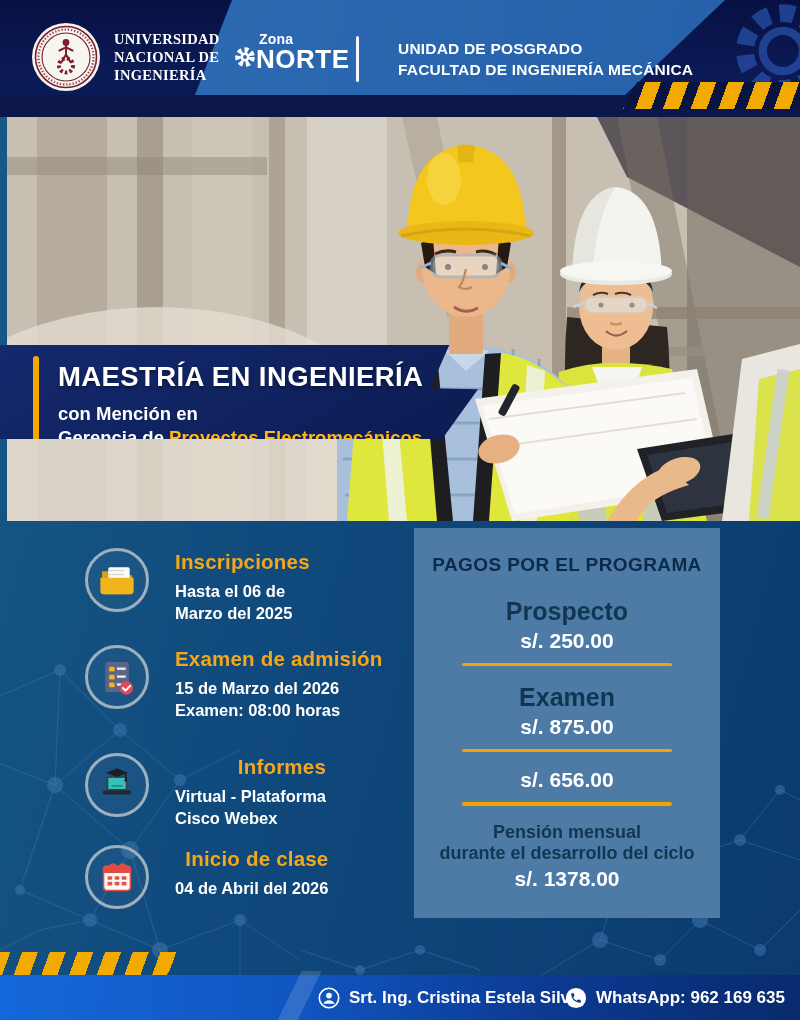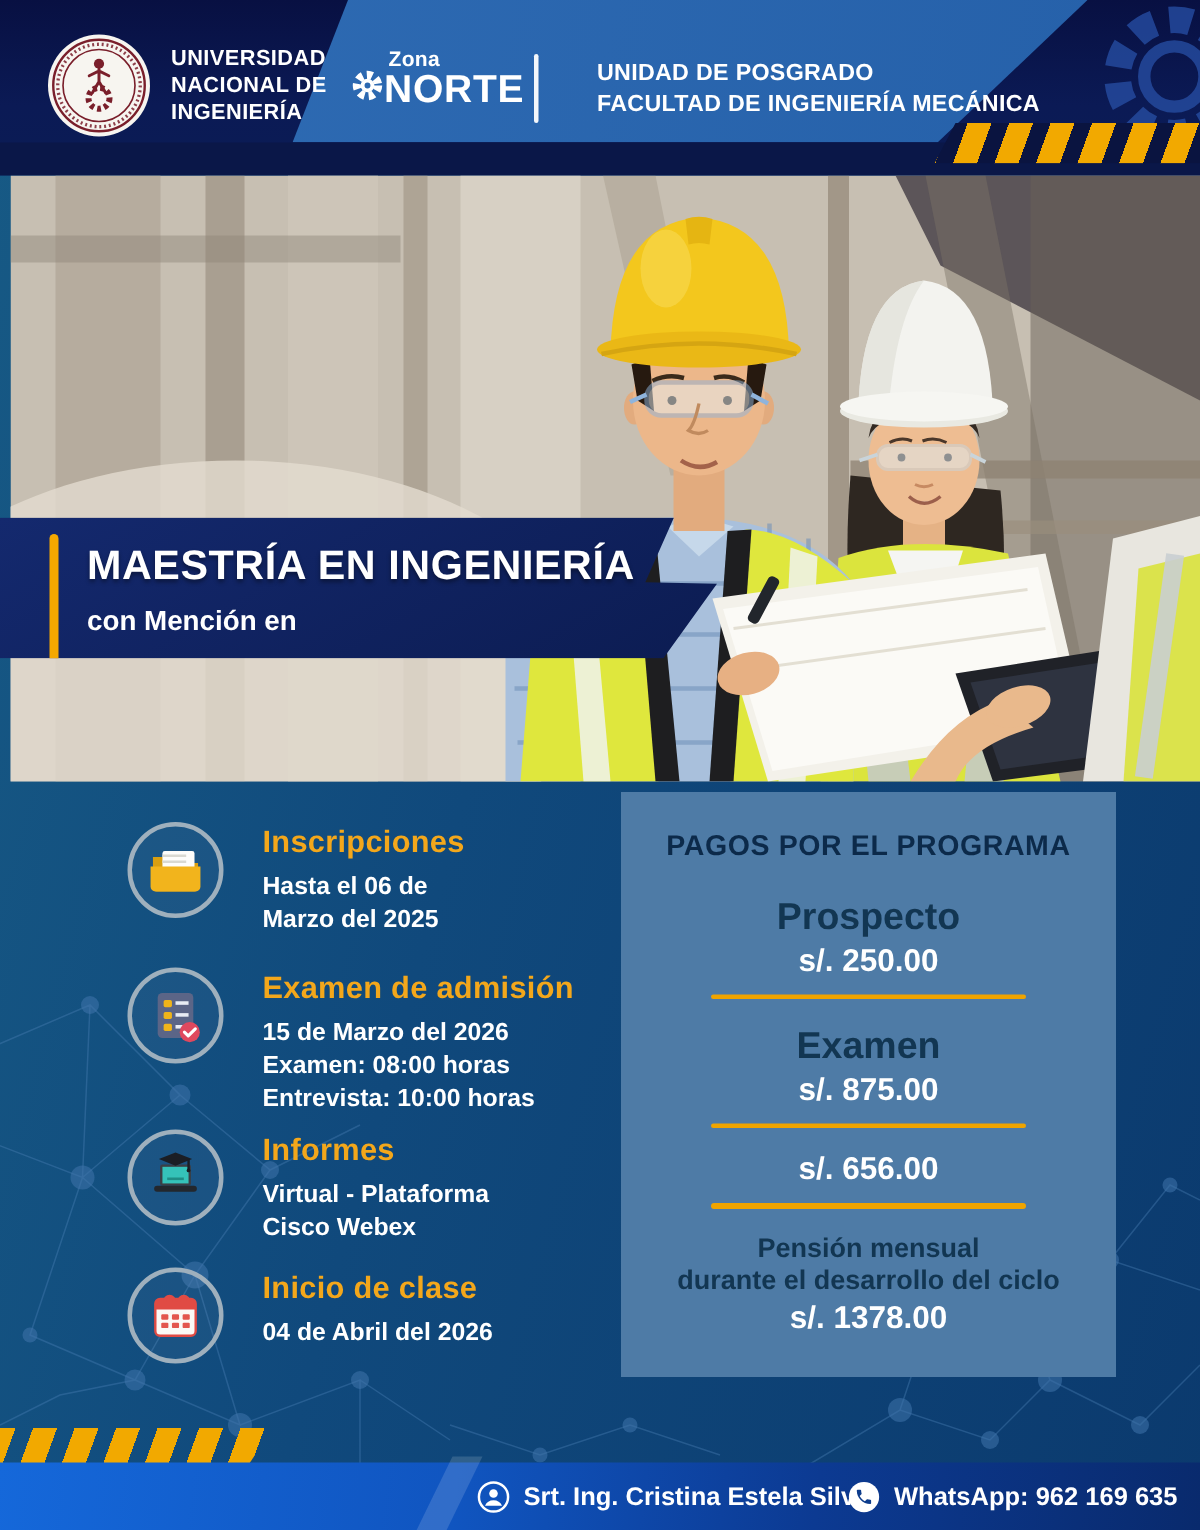--- a/index.html
+++ b/index.html
@@ -17,21 +17,21 @@
   .header-bottom-strip{ position:absolute; left:0; top:95px; width:800px; height:22px; background:#0a1748; }
   .header-gear{ position:absolute; left:712px; top:-14px; opacity:.85; }
   .hazard{ position:absolute; overflow:hidden; }
   .hazard-top{ left:623px; top:82px; width:177px; height:27px; background:#0a1440;
                clip-path:polygon(14px 0,100% 0,100% 100%,0 100%); }
   .hazard-top .stripes, .hazard-bottom .stripes{ position:absolute; inset:-8px;
      background:repeating-linear-gradient(110deg, rgba(0,0,0,0) 0 5px, #f2a900 5px 20px, rgba(0,0,0,0) 20px 26px); }
   .hazard-bottom{ left:0; top:952px; width:182px; height:27px;
                   clip-path:polygon(0 0,100% 0,164px 100%,0 100%); }
 
-  .uni-logo-group{ position:absolute; left:30px; top:21px; display:flex; align-items:center; gap:12px; }
+  .uni-logo-group{ position:absolute; left:30px; top:21px; display:flex; align-items:center; gap:12px;font-family:Liberation Serif, serif; }
   .uni-name{ color:#fff; font-weight:bold; font-size:14.5px; line-height:1.26; letter-spacing:.3px; }
   .zona-group{ position:absolute; left:237px; top:31px; color:#fff; }
   .zona-gear{ position:absolute; left:-4px; top:14px; }
   .zona-top{ position:absolute; left:22px; top:0; font-size:14px; font-weight:bold; letter-spacing:.2px; }
   .zona-bottom{ position:absolute; left:19px; top:13px; font-size:26px; font-weight:700; letter-spacing:.5px; }
   .header-sep{ position:absolute; left:356px; top:36px; width:3px; height:46px; background:#fff; border-radius:2px; opacity:.95; }
   .unit-text{ position:absolute; left:370px; top:39px; color:#fff; font-weight:800; font-size:15.5px; line-height:1.33; letter-spacing:.2px;margin-left:28px; }
 
   
   .photo{ position:absolute; left:7px; top:117px; width:793px; height:404px; }
@@ -50,25 +50,25 @@
 
   
   .net{ position:absolute; left:0; top:520px; width:800px; height:456px; pointer-events:none; }
 
   
   .schedule{ position:absolute; left:85px; top:548px; width:330px; height:380px; }
   .sched-row{ position:absolute; left:0; display:flex; gap:26px; align-items:flex-start; }
   .sched-icon-circle{ flex:0 0 auto; width:64px; height:64px; border-radius:50%;
        border:3px solid #9fb0bd; display:flex; align-items:center; justify-content:center;
        background:rgba(255,255,255,0.04); }
-  .sched-title{ color:#f3a71b; font-size:20.5px; font-weight:800; margin:2px 0 7px; letter-spacing:.2px; }
+  .sched-title{ color:#f3a71b; font-size:20.5px; font-weight:800; margin:2px 0 7px; letter-spacing:.2px;text-align:right; }
   .sched-line{ color:#fff; font-size:16.5px; font-weight:bold; line-height:1.32; }
 
   
-  .payments{ position:absolute; left:414px; top:528px; width:330px; height:390px;
+  .payments{ position:absolute; left:414px; top:528px; width:306px; height:390px;
              background:#4e7ba6; padding-top:26px; text-align:center; }
   .pay-heading{ color:#0c2a4a; font-size:19px; font-weight:800; letter-spacing:.4px; margin-bottom:20px; }
   .pay-label{ color:#123652; font-size:25px; font-weight:800; line-height:1.22; }
   .pay-label.small{ font-size:18px; }
   .pay-amount{ color:#fff; font-size:21px; font-weight:800; margin-top:2px; }
   .pay-divider{ width:210px; height:3.5px; background:#efa400; border-radius:2px; margin:10px auto 16px; }
 
   
   .footer{ position:absolute; left:0; top:975px; width:800px; height:45px;
            background:linear-gradient(97deg,#1568da 0%,#1055c0 38%,#0c3a92 68%,#092a6d 100%); }
@@ -219,20 +219,21 @@
       <polygon points="752,262 793,252 793,404 742,404" fill="#d9e23c" opacity=".9"></polygon>
       <rect x="760" y="252" width="12" height="150" fill="#c9ced2" transform="rotate(8 766 327)" opacity=".9"></rect>
     </svg>
   </div>
 
   <div class="banner">
     <div class="banner-bar"></div>
     <div class="banner-title">MAESTRÍA EN INGENIERÍA</div>
     <div class="banner-sub">
       <div>con Mención en</div>
+      <div><span>Gerencia de </span><span class="hl">Proyectos Electromecánicos</span></div>
     </div>
   </div>
 
   <svg class="net" viewBox="0 0 800 456">
     <g stroke="#4a7fb5" stroke-width="1" opacity=".4" fill="none">
       <path d="M-10 180 L60 150 L120 210 L55 265 L-10 240 M60 150 L55 265 M120 210 L180 260 L130 330 L55 265 M180 260 L240 230 M130 330 L90 400 L20 370 L55 265 M90 400 L160 430 L130 330 M160 430 L240 400 L240 456 M240 400 L300 440"></path>
       <path d="M540 456 L600 420 L660 440 L700 400 L760 430 L800 390 M700 400 L680 340 L740 320 L800 340 M680 340 L620 360 L600 420 M740 320 L780 270 L800 280"></path>
       <path d="M300 430 L360 450 L420 430 L480 450"></path>
       <path d="M0 430 L40 410 L90 400"></path>
     </g>
@@ -287,21 +288,20 @@
           <rect x="24" y="22" width="11" height="3" fill="#e8ecf4"></rect>
           <rect x="24" y="32" width="11" height="3" fill="#e8ecf4"></rect>
           <circle cx="36" cy="38" r="8.5" fill="#e0485e"></circle>
           <path d="M31.5 38 l3.2 3.2 6 -6" stroke="#fff" stroke-width="2.6" fill="none" stroke-linecap="round" stroke-linejoin="round"></path>
         </svg>
       </div>
       <div>
         <div class="sched-title">Examen de admisión</div>
         <div class="sched-line">15 de Marzo del 2026</div>
         <div class="sched-line">Examen: 08:00 horas</div>
-        <div class="sched-line">Entrevista: 10:00 horas</div>
       </div>
     </div>
 
     <div class="sched-row" style="top:205px">
       <div class="sched-icon-circle">
         <svg width="38" height="38" viewBox="0 0 48 48">
           <rect x="11" y="13" width="26" height="18" rx="2" fill="#3a3f46"></rect>
           <rect x="13" y="15" width="22" height="14" fill="#35c2b9"></rect>
           <rect x="17" y="24" width="14" height="2.2" fill="#1f8d86"></rect>
           <rect x="6" y="31" width="36" height="5" rx="2.5" fill="#23272d"></rect>

